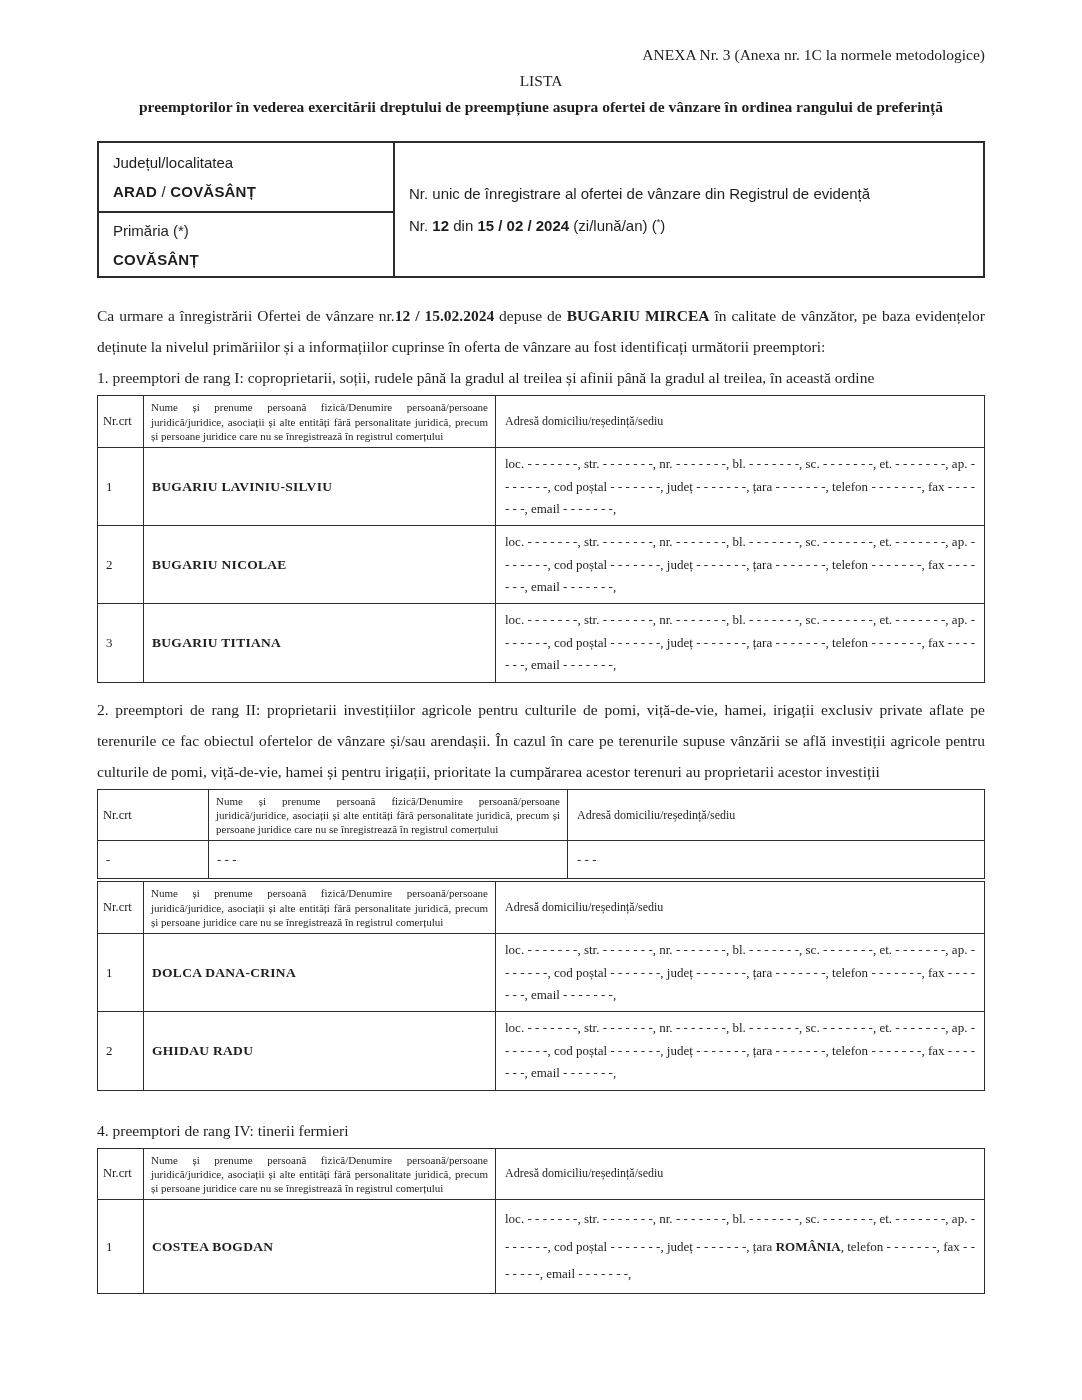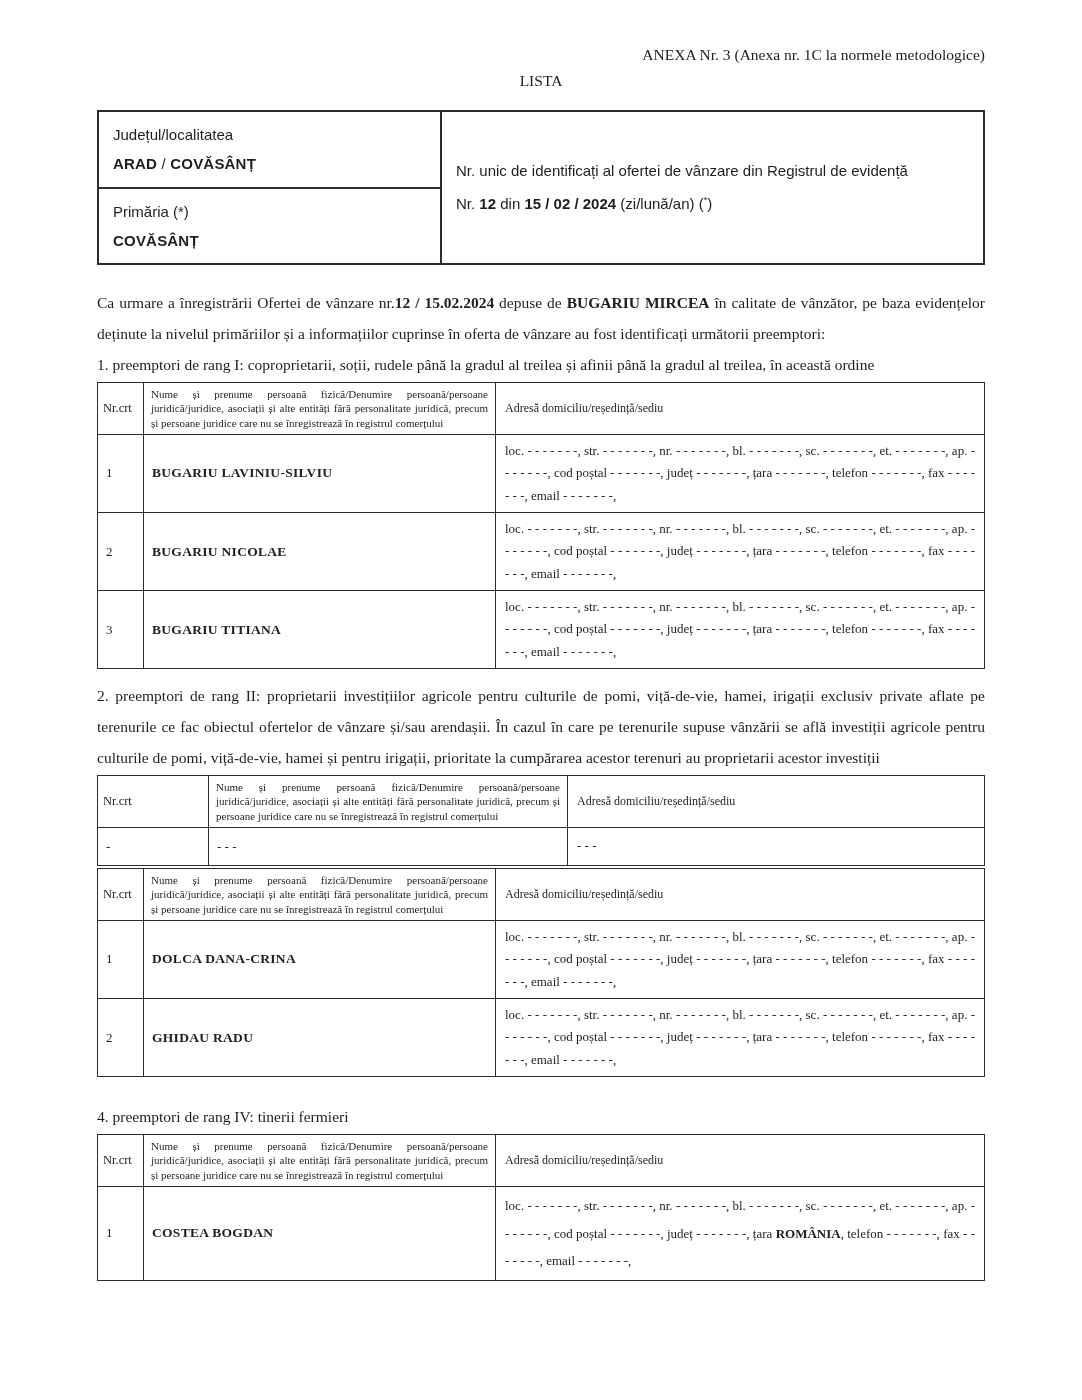--- a/index.html
+++ b/index.html
@@ -9,21 +9,21 @@
 
   .right-line { text-align: right; font-size: 15.5px; }
   .gap-sm { margin-top: 26px; }
   .doc-title { text-align: center; font-weight: normal; font-size: 15.5px; margin-top: 8px; }
   .doc-subtitle { text-align: center; font-weight: bold; font-size: 15.5px; line-height: 1.9; margin-top: 2px; }
 
   
   table.info { width: 100%; border-collapse: collapse; margin-top: 20px;
                font-family: "Liberation Sans", sans-serif; font-size: 15px; }
   table.info td { border: 2px solid #2c2c2c; vertical-align: middle; }
-  td.info-left { width: 343px; padding: 8px 14px; line-height: 1.95; }
+  td.info-left { width: 296px; padding: 2px 14px; line-height: 1.95; }
   td.info-right { padding: 10px 14px; line-height: 2.15; }
   .info-value { font-weight: bold; letter-spacing: 0.2px; }
   .info-value .sep { font-weight: normal; }
   .reg-title { text-align: justify; }
   sup.star { font-size: 9px; vertical-align: super; }
 
   
   .para { font-size: 15.5px; line-height: 2.0; text-align: justify; }
   .mt-22 { margin-top: 22px; }
   .mt-19 { margin-top: 11px; }
@@ -50,30 +50,31 @@
   tr.r85 td.c-addr { line-height: 2.12; }
 </style>
 </head>
 <body>
 
 <div class="page">
 
   <div class="right-line">ANEXA Nr. 3 (Anexa nr. 1C la normele metodologice)</div>
 
   <div class="doc-title">LISTA</div>
+  <div class="doc-subtitle">preemptorilor în vederea exercitării dreptului de preempțiune asupra ofertei de vânzare în ordinea rangului de preferință</div>
 
   <table class="info">
     <tbody>
         <tr>
       <td class="info-left" style="height:70px;">
         <div>Județul/localitatea</div>
         <div class="info-value"><span>ARAD</span><span class="sep"> / </span><span>COVĂSÂNȚ</span></div>
       </td>
       <td class="info-right" rowspan="2">
-        <div class="reg-title">Nr. unic de identificați al ofertei de vânzare din Registrul de evidență</div>
+        <div class="reg-title">Nr. unic de înregistrare al ofertei de vânzare din Registrul de evidență</div>
         <div>
           <span>Nr.</span>
           <b>12</b>
           <span>din</span>
           <b>15 / 02 / 2024</b>
           <span>(zi/lună/an)</span>
           <span>(</span><sup class="star">*</sup><span>)</span>
         </div>
       </td>
     </tr>

